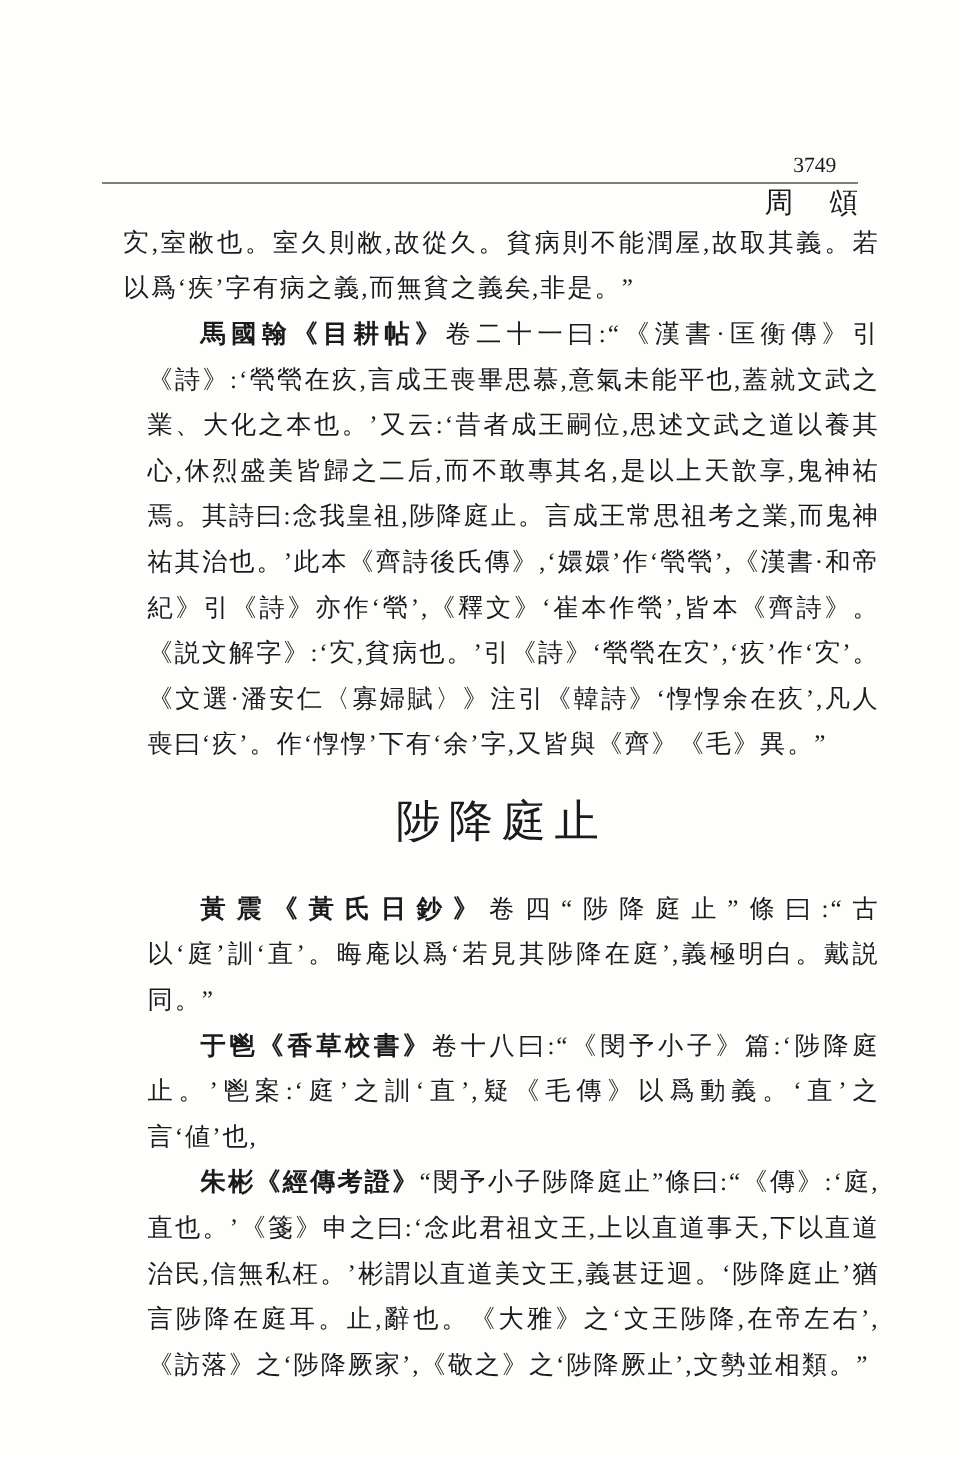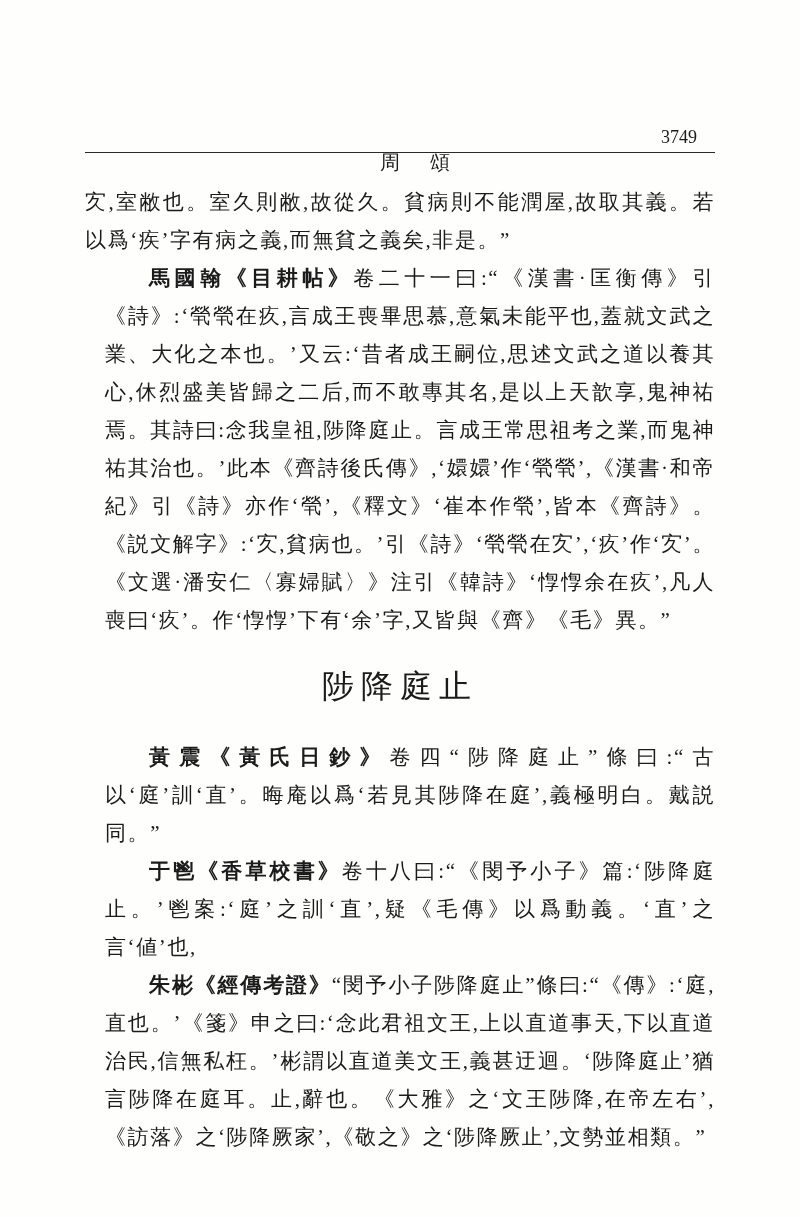--- a/index.html
+++ b/index.html
@@ -22,59 +22,59 @@
     position: absolute;
     top: 126px;
     left: 85px;
     right: 85px;
     height: 26px;
   }
   .running-head .head-title {
     position: absolute;
     left: 0;
     right: 0;
-    text-align: center;
-    font-size: 20px;
+    text-align: right;
+    font-size: 24px;
     letter-spacing: 0;
     white-space: pre;
   }
   .running-head .head-title .t1 { padding-right: 30px; }
   .running-head .folio {
     position: absolute;
     right: 18px;
     top: 1px;
     font-size: 18px;
   }
   .head-rule {
     position: absolute;
     top: 152px;
     left: 85px;
     right: 85px;
     border-top: 1.5px solid #2a2a2a;
   }
   .content {
     position: absolute;
     top: 183px;
-    left: 85px;
+    left: 103px;
     width: 630px;
   }
   .para {
     margin: 0;
     font-size: 21px;
     line-height: 38px;
     letter-spacing: 1.6px;
     text-align: justify;
     text-justify: inter-ideograph;
   }
   .para.indent { text-indent: 2.1em; margin-left: 20px; }
   .para .lead { font-weight: bold; }
   .section-heading {
     margin: 27px 0 32px 0;
     text-align: center;
-    font-size: 32px;
+    font-size: 37px;
     font-weight: normal;
     letter-spacing: 7px;
     line-height: 40px;
   }
 </style>
 </head>
 <body>
 
 <div class="page">
 

